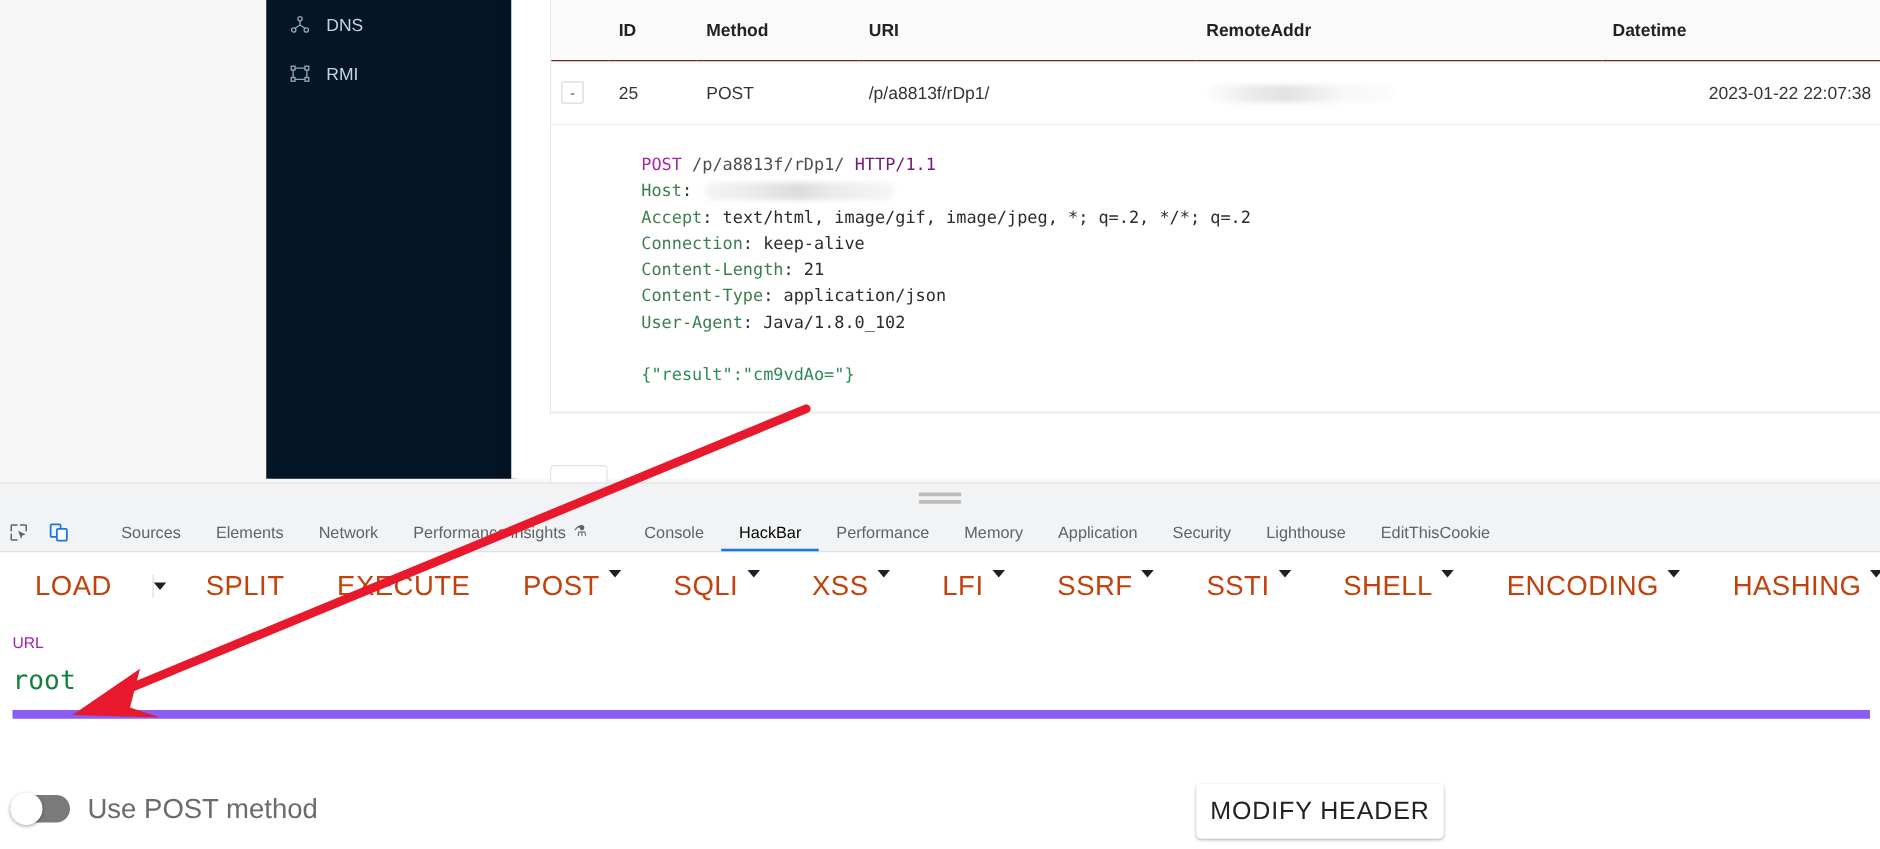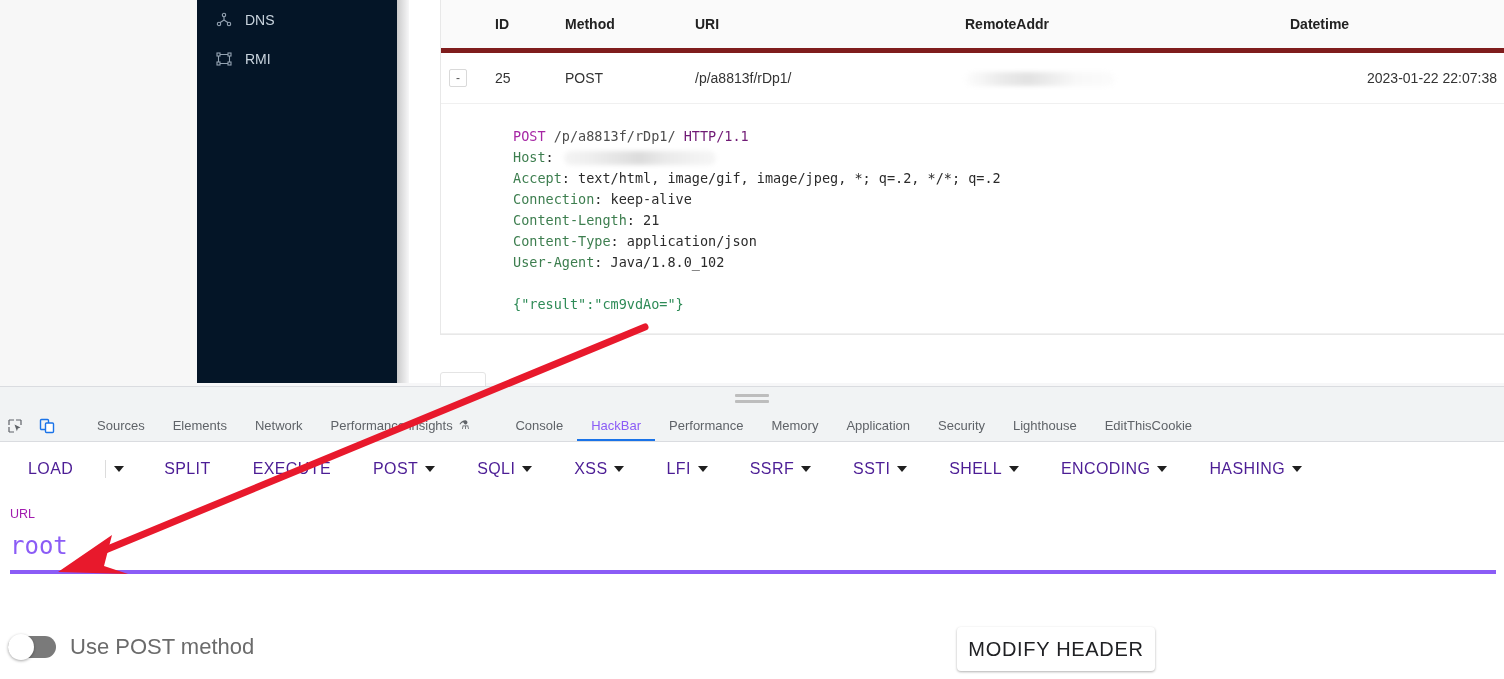--- a/index.html
+++ b/index.html
@@ -33,21 +33,21 @@
     position: absolute;
     left: 0; top: 0;
     width: 197px;
     height: 386px;
     background: #f7f7f7;
   }
 
   
   .app-sidebar {
     position: absolute;
-    left: 197px; top: 0;
+    left: 213px; top: 0;
     width: 200px;
     height: 383px;
     background: #041527;
   }
 
   .side-item {
     position: absolute;
     left: 0;
     width: 200px;
     height: 40px;
@@ -102,21 +102,21 @@
     table-layout: fixed;
     font-size: 14px;
     color: #333333;
   }
   table.req-table thead th {
     background: #fafafa;
     font-weight: 600;
     color: #222;
     text-align: left;
     padding: 16px 8px;
-    border-bottom: 5px solid #7f1d1d;
+    border-bottom: 1px solid #7f1d1d;
     font-size: 14px;
   }
   table.req-table tbody td {
     padding: 16px 8px;
     border-bottom: 1px solid #f0f0f0;
     color: #333;
     vertical-align: middle;
   }
   .col-exp  { width: 46px; }
   .col-id   { width: 70px; }
@@ -272,45 +272,44 @@
     padding: 0 14px;
     font-size: 13px;
     color: #5f6368;
     cursor: pointer;
     border-bottom: 2px solid transparent;
     white-space: nowrap;
     height: 100%;
     box-sizing: border-box;
   }
   .dt-tab.active {
-    color: #8b5cf6;
+    color: #000000;
     border-bottom-color: #1a73e8;
   }
   .dt-tab .flask { font-size: 12px; color: #5f6368; }
   .dt-group-gap { width: 18px; }
 
   
   .hb-toolbar {
     position: absolute;
     left: 0; top: 55px;
     width: 1504px;
     height: 54px;
     background: #ffffff;
     display: flex;
     align-items: center;
     padding-left: 18px;
     box-sizing: border-box;
   }
   .hb-btn {
     display: inline-flex;
-    align-items: center;
     gap: 7px;
-    font-size: 16px;
+    font-size: 22px;
     letter-spacing: .4px;
-    color: #4c1d95;
+    color: #c2410c;
     padding: 6px 10px;
     margin-right: 22px;
     cursor: pointer;
     user-select: none;
     white-space: nowrap;
   }
   .hb-caret-btn {
     display: inline-flex;
     align-items: center;
     justify-content: center;
@@ -337,24 +336,24 @@
     box-sizing: border-box;
   }
   .hb-url-label {
     font-size: 12.5px;
     color: #a21caf;
     margin-left: 2px;
   }
   .hb-url-value {
     margin-top: 11px;
     font-family: "DejaVu Sans Mono", "Liberation Mono", monospace;
-    font-size: 24px;
-    color: #8b5cf6;
+    font-size: 21px;
+    color: #15803d;
     padding-bottom: 10px;
-    border-bottom: 4px solid #8b5cf6;
+    border-bottom: 7px solid #8b5cf6;
     min-height: 26px;
     margin-left: 2px;
   }
 
   
   .hb-bottom {
     position: absolute;
     left: 0; top: 228px;
     width: 1504px;
     height: 64px;

